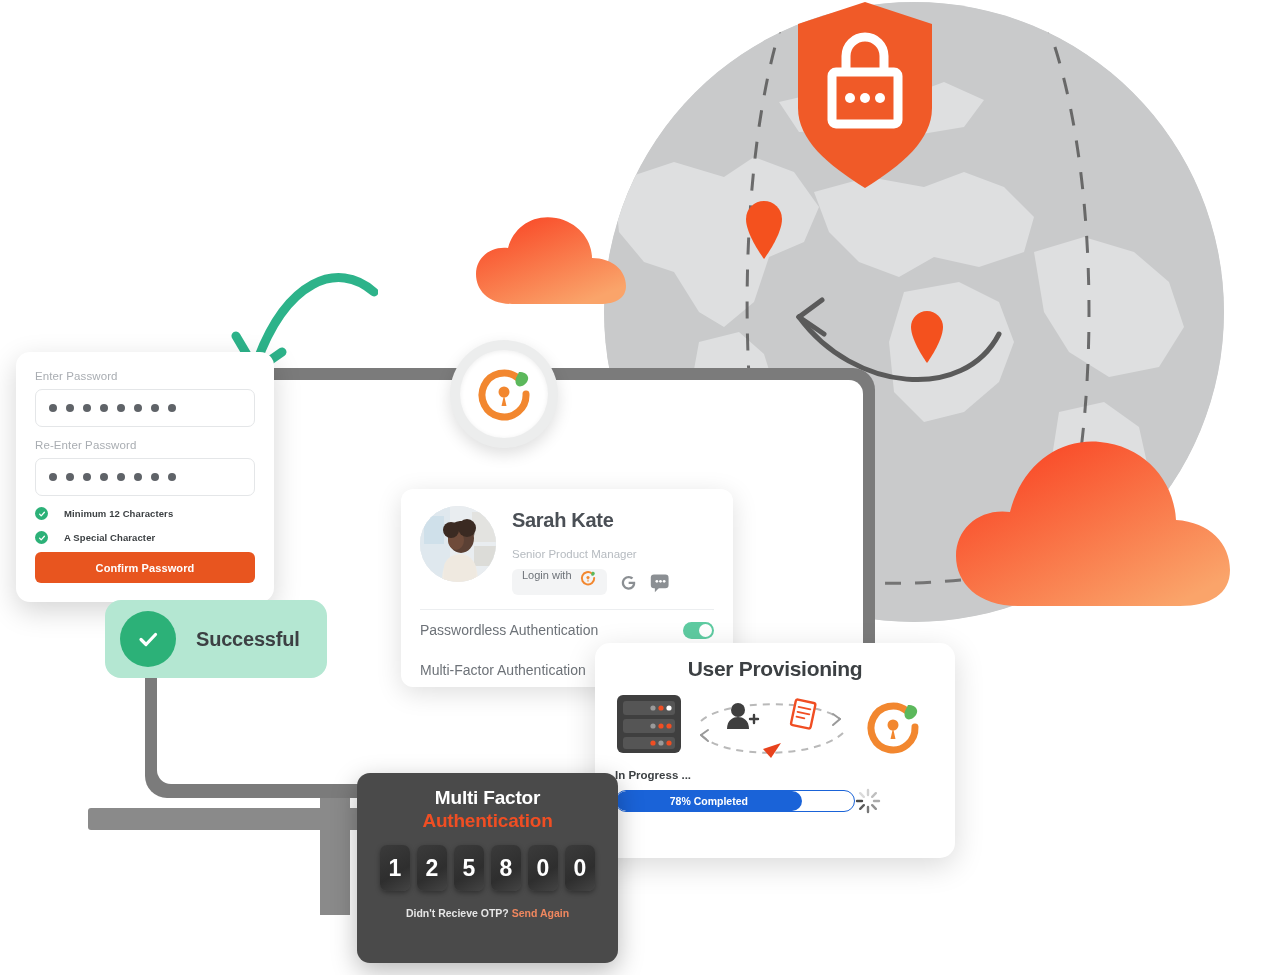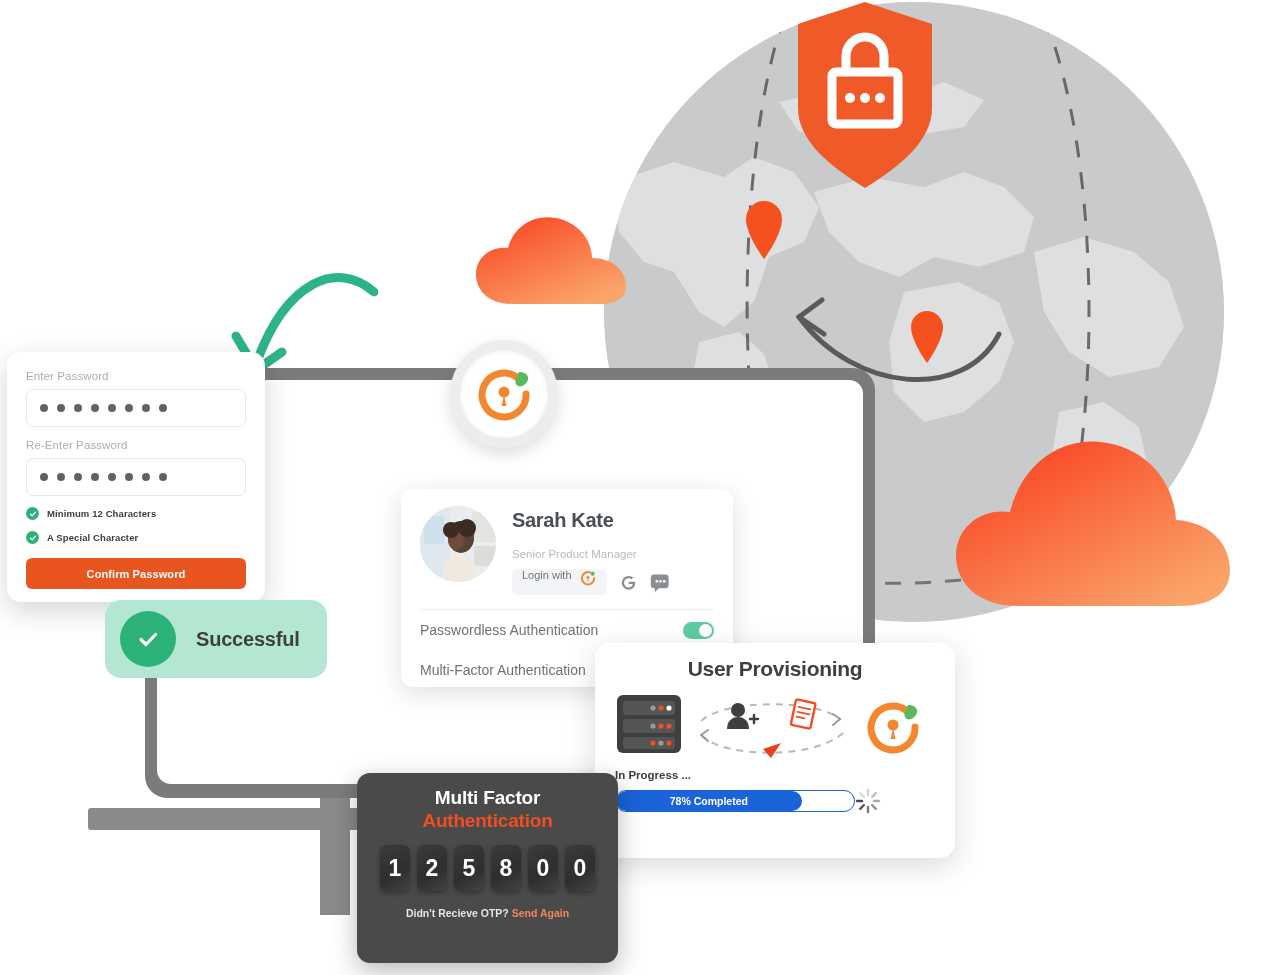--- a/index.html
+++ b/index.html
@@ -53,44 +53,44 @@
   }
   .logo-badge .ring-inner {
     position:absolute; left:10px; top:10px; width:88px; height:88px;
     border-radius:50%; background:#ffffff;
     box-shadow:inset 0 1px 5px rgba(0,0,0,.07);
   }
   .logo-badge svg { position:absolute; left:22px; top:22px; }
 
   
   .pw-card {
-    position:absolute; left:7px; top:352px; width:258px; height:250px;
+    position:absolute; left:16px; top:352px; width:258px; height:250px;
     background:#ffffff; border-radius:14px;
     box-shadow:0 9px 28px rgba(0,0,0,.17);
     padding:18px 19px 0 19px;
   }
   .pw-label {
     font-size:11.5px; color:#a9adb2; letter-spacing:.1px;
     margin-bottom:7px; font-weight:400;
   }
   .pw-input {
     width:220px; height:38px; border:1px solid #e4e6e8; border-radius:7px;
     display:flex; align-items:center; padding-left:13px; gap:9px;
     background:#fff;
   }
   .pw-dot { width:8px; height:8px; border-radius:50%; background:#5f6368; }
   .pw-gap { height:12px; }
-  .pw-req { display:flex; align-items:center; gap:8px; margin-top:11px; }
+  .pw-req { display:flex; align-items:center; gap:16px; margin-top:11px; }
   .pw-req-txt { font-size:9.5px; color:#3c4043; font-weight:700; letter-spacing:.1px; }
   .check-badge {
     width:13px; height:13px; border-radius:50%; background:#2cb178;
     display:flex; align-items:center; justify-content:center; flex:0 0 auto;
   }
   .btn-confirm {
-    margin-top:14px; width:220px; height:31px; border-radius:6px;
+    margin-top:8px; width:220px; height:31px; border-radius:6px;
     background:#e8551f; color:#ffffff; border:none;
     font-size:11px; font-weight:700; font-family:"Liberation Sans", sans-serif;
     cursor:pointer; letter-spacing:.1px;
   }
 
   
   .toast {
     position:absolute; left:105px; top:600px; width:222px; height:78px;
     background:#b4e7d2; border-radius:16px;
     display:flex; align-items:center; padding-left:18px; gap:20px;

